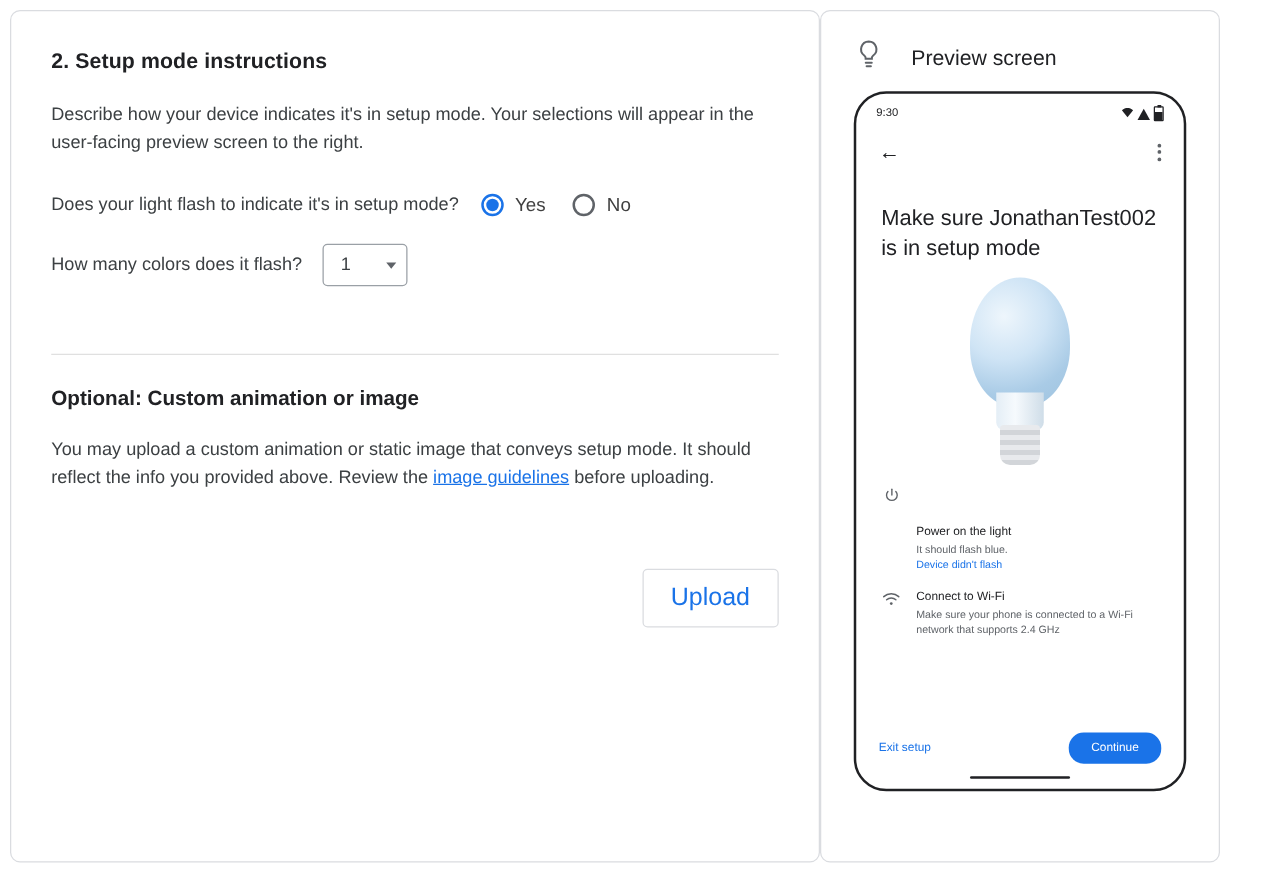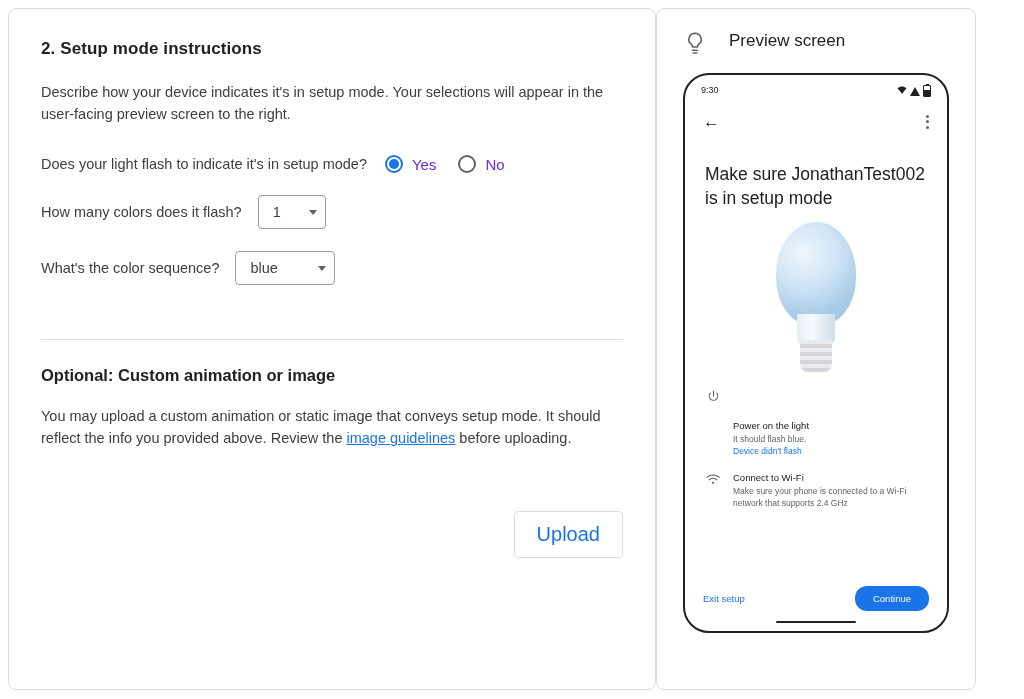--- a/index.html
+++ b/index.html
@@ -84,21 +84,21 @@
     left: 50%;
     top: 50%;
     width: 10px;
     height: 10px;
     margin: -5px 0 0 -5px;
     border-radius: 50%;
     background: #1a73e8;
   }
   .radio-label {
     font-size: 15px;
-    color: #6d28d9;
+    color: #404040;
   }
 
   .select-box {
     display: inline-flex;
     align-items: center;
     justify-content: space-between;
     border: 1px solid #9aa0a6;
     border-radius: 4px;
     height: 34px;
     box-sizing: border-box;
@@ -161,21 +161,21 @@
     border: 1px solid #dadce0;
     border-radius: 8px;
     background: #fff;
     padding: 22px 0 0 0;
     display: flex;
     flex-direction: column;
     align-items: center;
   }
   .preview-head {
     display: flex;
-    align-items: flex-start;
+    align-items: flex-end;
     width: 100%;
     padding-left: 26px;
     box-sizing: border-box;
     margin-bottom: 16px;
   }
   .bulb-icon {
     width: 24px;
     height: 26px;
     margin-right: 22px;
     flex: none;
@@ -356,27 +356,20 @@
     </div>
 
     <div class="q-row">
       <span class="q-label">How many colors does it flash?</span>
       <span class="select-box" id="count-select">
         <span class="sel-val">1</span>
         <span class="caret"></span>
       </span>
     </div>
 
-    <div class="q-row">
-      <span class="q-label">What's the color sequence?</span>
-      <span class="select-box" id="color-select">
-        <span class="sel-val">blue</span>
-        <span class="caret"></span>
-      </span>
-    </div>
 
     <div class="divider"></div>
 
     <div class="sub-title">Optional: Custom animation or image</div>
     <p class="para">
       <span>You may upload a custom animation or static image that conveys setup mode. It should reflect the info you provided above. Review the </span><span class="link">image guidelines</span><span> before uploading.</span>
     </p>
 
     <div class="upload-row">
       <button class="upload-btn">Upload</button>

